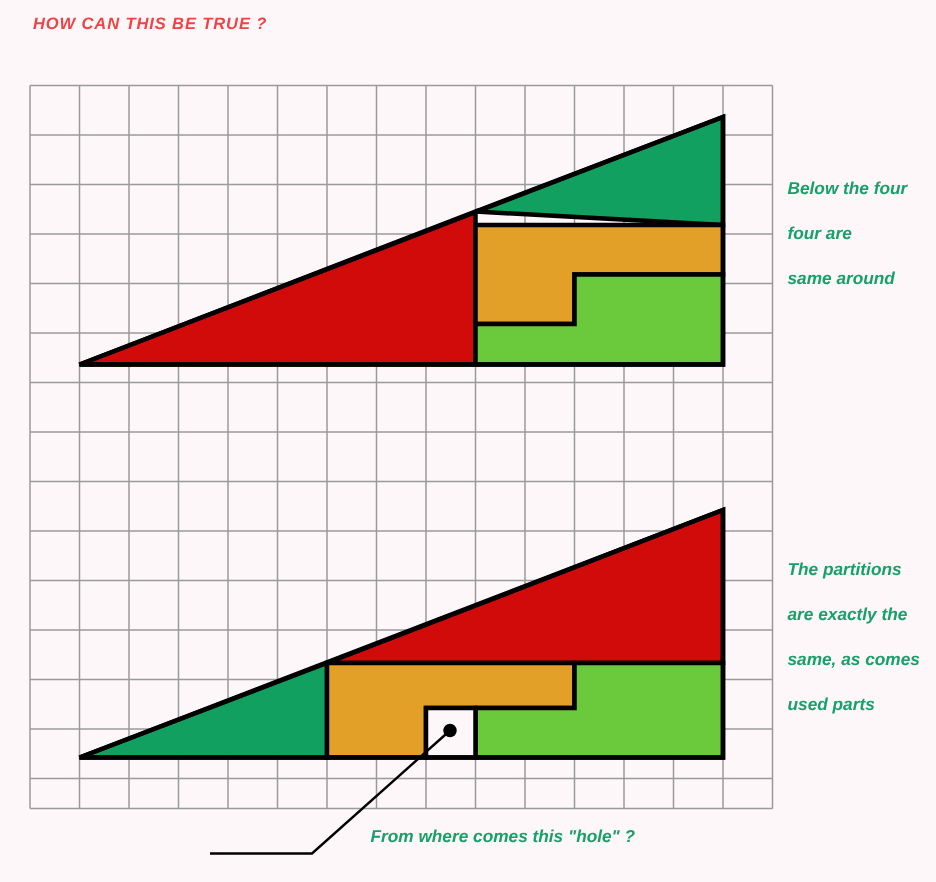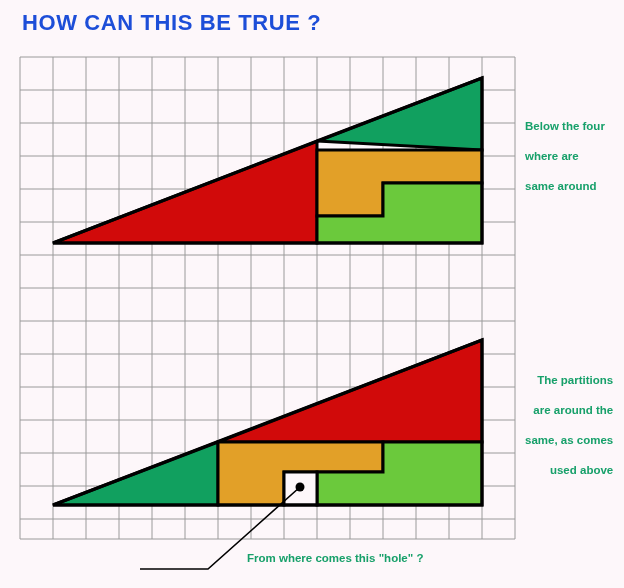--- a/index.html
+++ b/index.html
@@ -7,32 +7,32 @@
     width:624px;height:588px;
     background:#fdf7fa;
     font-family:"Liberation Sans", sans-serif;
     overflow:hidden;
     position:relative;
   }
   #stage{position:absolute;left:0;top:0;width:624px;height:588px;}
   .title{
     position:absolute;left:22px;top:10px;
     font-family:"Liberation Sans", sans-serif;
-    font-size:22px;font-weight:bold;
-    color:#1d4ed8;letter-spacing:0.6px;white-space:nowrap;
+    font-size:11px;font-style:italic;font-weight:bold;
+    color:#ef4444;letter-spacing:0.6px;white-space:nowrap;
   }
   .note{
     position:absolute;
     font-family:"Liberation Sans", sans-serif;
-    font-size:11.5px;font-weight:bold;
+    font-size:11.5px;font-style:italic;font-weight:bold;
     color:#17A06A;white-space:nowrap;
   }
   .note-line{display:block;margin-bottom:18px;}
   #note-upper{left:525px;top:120px;}
-  #note-lower{left:525px;top:374px;text-align:right;}
+  #note-lower{left:525px;top:374px;}
   #note-hole{left:247px;top:552px;}
   svg{display:block;}
 </style>
 </head>
 <body>
 
 <div id="stage">
 
   <div class="title">HOW CAN THIS BE TRUE ?</div>
 
@@ -91,26 +91,26 @@
     </g>
 
     <g>
       <path d="M300,487 L208,569 L140,569" fill="none" stroke="#000000" stroke-width="1.6"></path>
       <circle cx="300" cy="487" r="4.5" fill="#000000"></circle>
     </g>
   </svg>
 
   <div class="note" id="note-upper">
     <span class="note-line">Below the four</span>
-    <span class="note-line">where are</span>
+    <span class="note-line">four are</span>
     <span class="note-line">same around</span>
   </div>
 
   <div class="note" id="note-lower">
     <span class="note-line">The partitions</span>
-    <span class="note-line">are around the</span>
+    <span class="note-line">are exactly the</span>
     <span class="note-line">same, as comes</span>
-    <span class="note-line">used above</span>
+    <span class="note-line">used parts</span>
   </div>
 
   <div class="note" id="note-hole">From where comes this "hole" ?</div>
 
 </div>
 
 </body></html>

